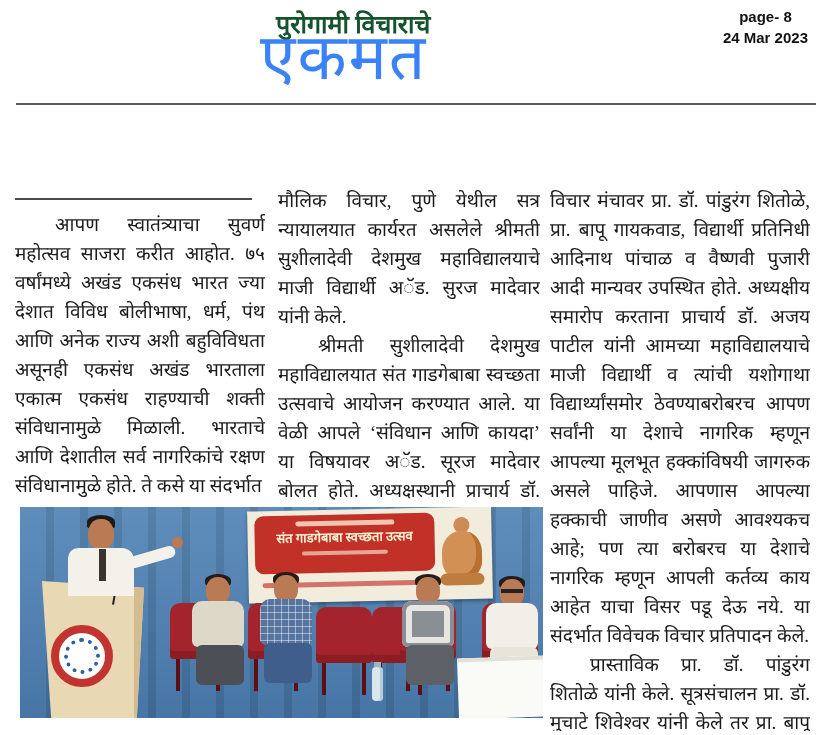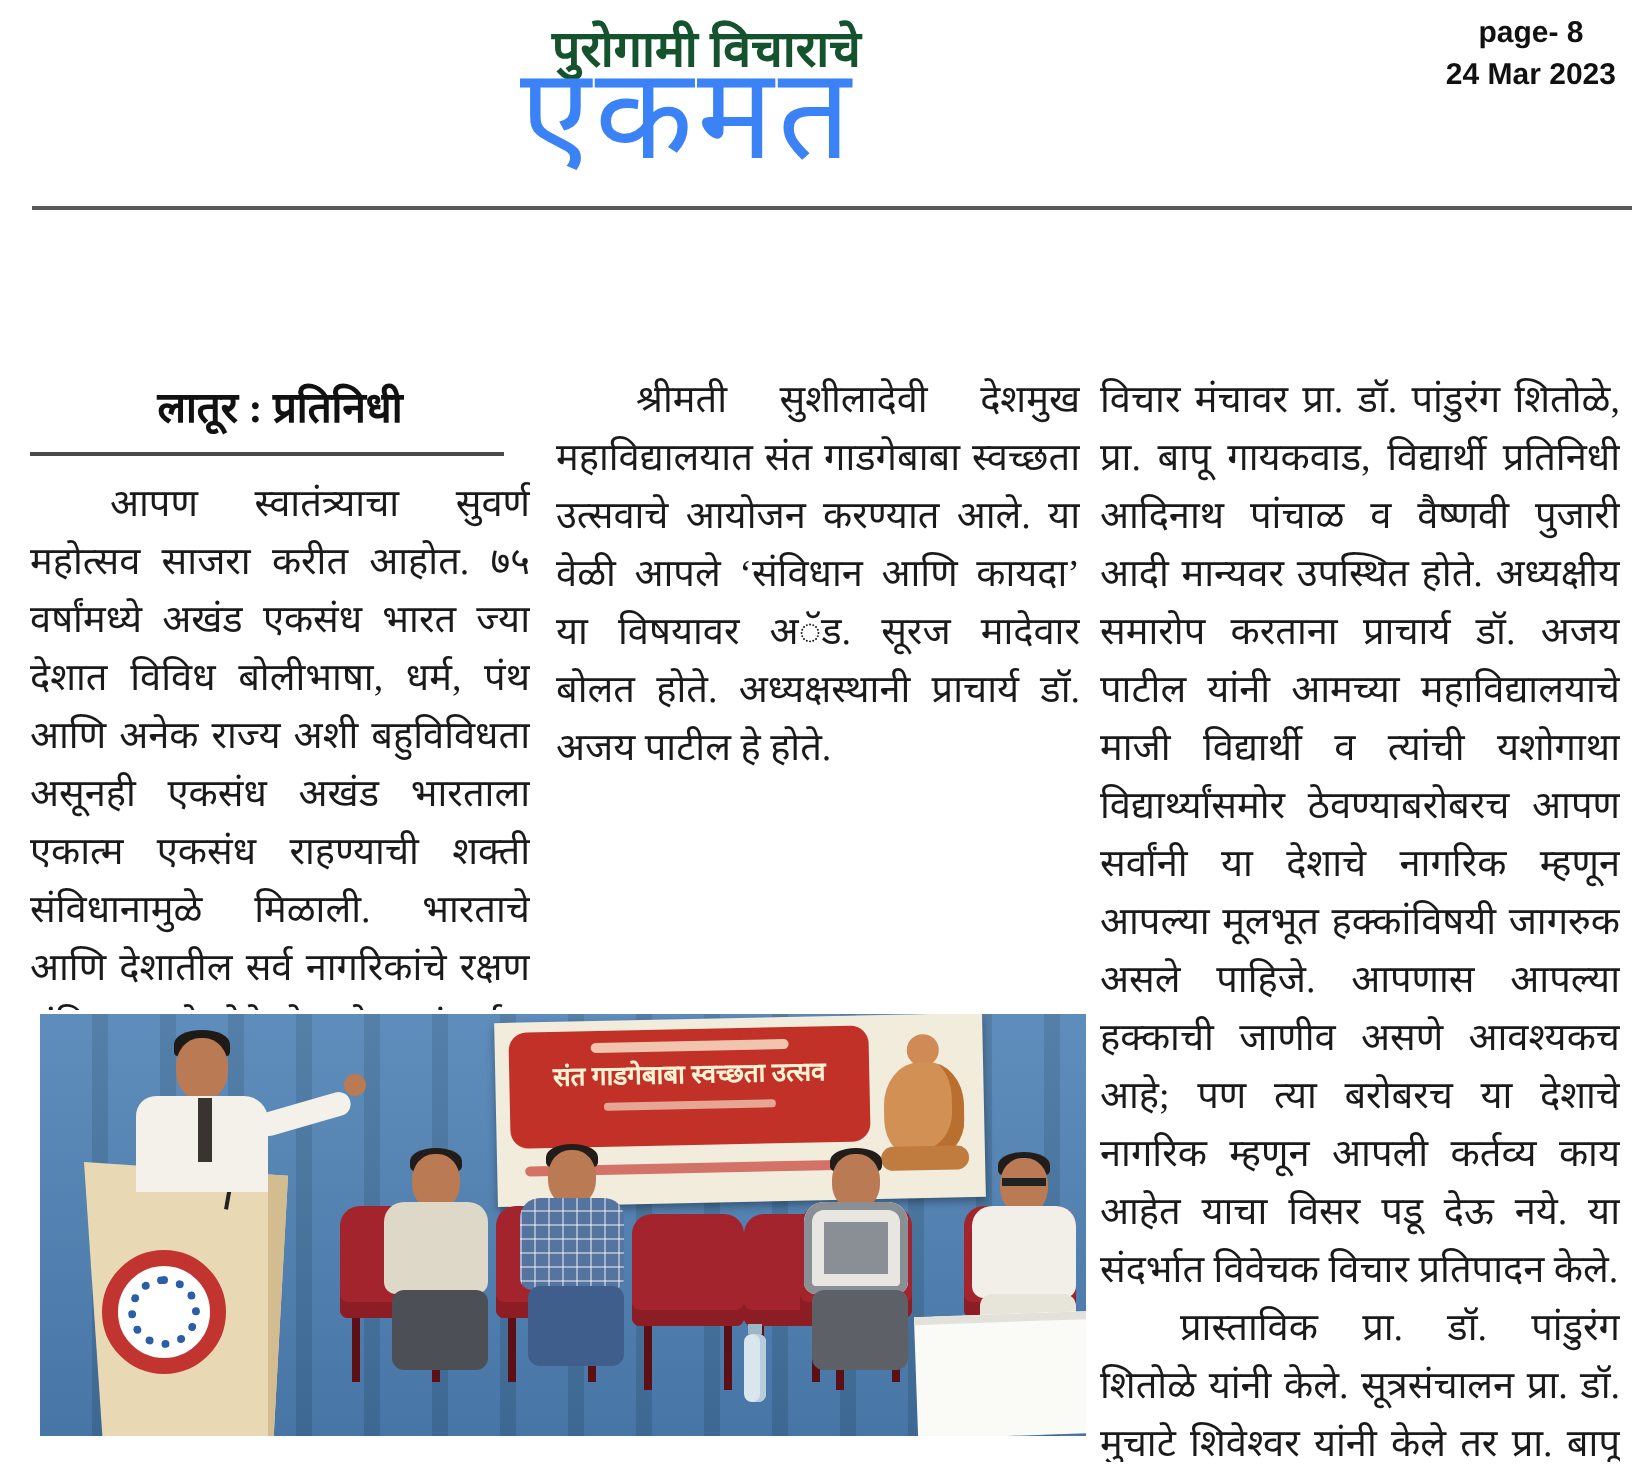--- a/index.html
+++ b/index.html
@@ -138,26 +138,26 @@
   <div class="masthead-tagline">पुरोगामी विचाराचे</div>
   <div class="masthead-title">एकमत</div>
   <div class="page-info">
     <div>page- 8</div>
     <div>24 Mar 2023</div>
   </div>
   <div class="masthead-rule"></div>
 
 
   <div class="col col1">
-    <div class="dateline">लातूर : प्रतिनिधी</div>
     <div class="dateline-rule"></div>
     <p class="indent">आपण स्वातंत्र्याचा सुवर्ण महोत्सव साजरा करीत आहोत. ७५ वर्षांमध्ये अखंड एकसंध भारत ज्या देशात विविध बोलीभाषा, धर्म, पंथ आणि अनेक राज्य अशी बहुविविधता असूनही एकसंध अखंड भारताला एकात्म एकसंध राहण्याची शक्ती संविधानामुळे मिळाली. भारताचे आणि देशातील सर्व नागरिकांचे रक्षण संविधानामुळे होते. ते कसे या संदर्भात</p>
   </div>
 
   <div class="col col2">
+    <p>मौलिक विचार, पुणे येथील सत्र न्यायालयात कार्यरत असलेले श्रीमती सुशीलादेवी देशमुख महाविद्यालयाचे माजी विद्यार्थी अॅड. सुरज मादेवार यांनी केले.</p>
     <p class="indent">श्रीमती सुशीलादेवी देशमुख महाविद्यालयात संत गाडगेबाबा स्वच्छता उत्सवाचे आयोजन करण्यात आले. या वेळी आपले ‘संविधान आणि कायदा’ या विषयावर अॅड. सूरज मादेवार बोलत होते. अध्यक्षस्थानी प्राचार्य डॉ. अजय पाटील हे होते.</p>
   </div>
 
   <div class="col col3">
     <p>विचार मंचावर प्रा. डॉ. पांडुरंग शितोळे, प्रा. बापू गायकवाड, विद्यार्थी प्रतिनिधी आदिनाथ पांचाळ व वैष्णवी पुजारी आदी मान्यवर उपस्थित होते. अध्यक्षीय समारोप करताना प्राचार्य डॉ. अजय पाटील यांनी आमच्या महाविद्यालयाचे माजी विद्यार्थी व त्यांची यशोगाथा विद्यार्थ्यांसमोर ठेवण्याबरोबरच आपण सर्वांनी या देशाचे नागरिक म्हणून आपल्या मूलभूत हक्कांविषयी जागरुक असले पाहिजे. आपणास आपल्या हक्काची जाणीव असणे आवश्यकच आहे; पण त्या बरोबरच या देशाचे नागरिक म्हणून आपली कर्तव्य काय आहेत याचा विसर पडू देऊ नये. या संदर्भात विवेचक विचार प्रतिपादन केले.</p>
     <p class="indent">प्रास्ताविक प्रा. डॉ. पांडुरंग शितोळे यांनी केले. सूत्रसंचालन प्रा. डॉ. मुचाटे शिवेश्वर यांनी केले तर प्रा. बापू गायकवाड यांनी आभार मानले.</p>
   </div>
 
   <div class="photo">
     <div class="curtain-shade"></div>

